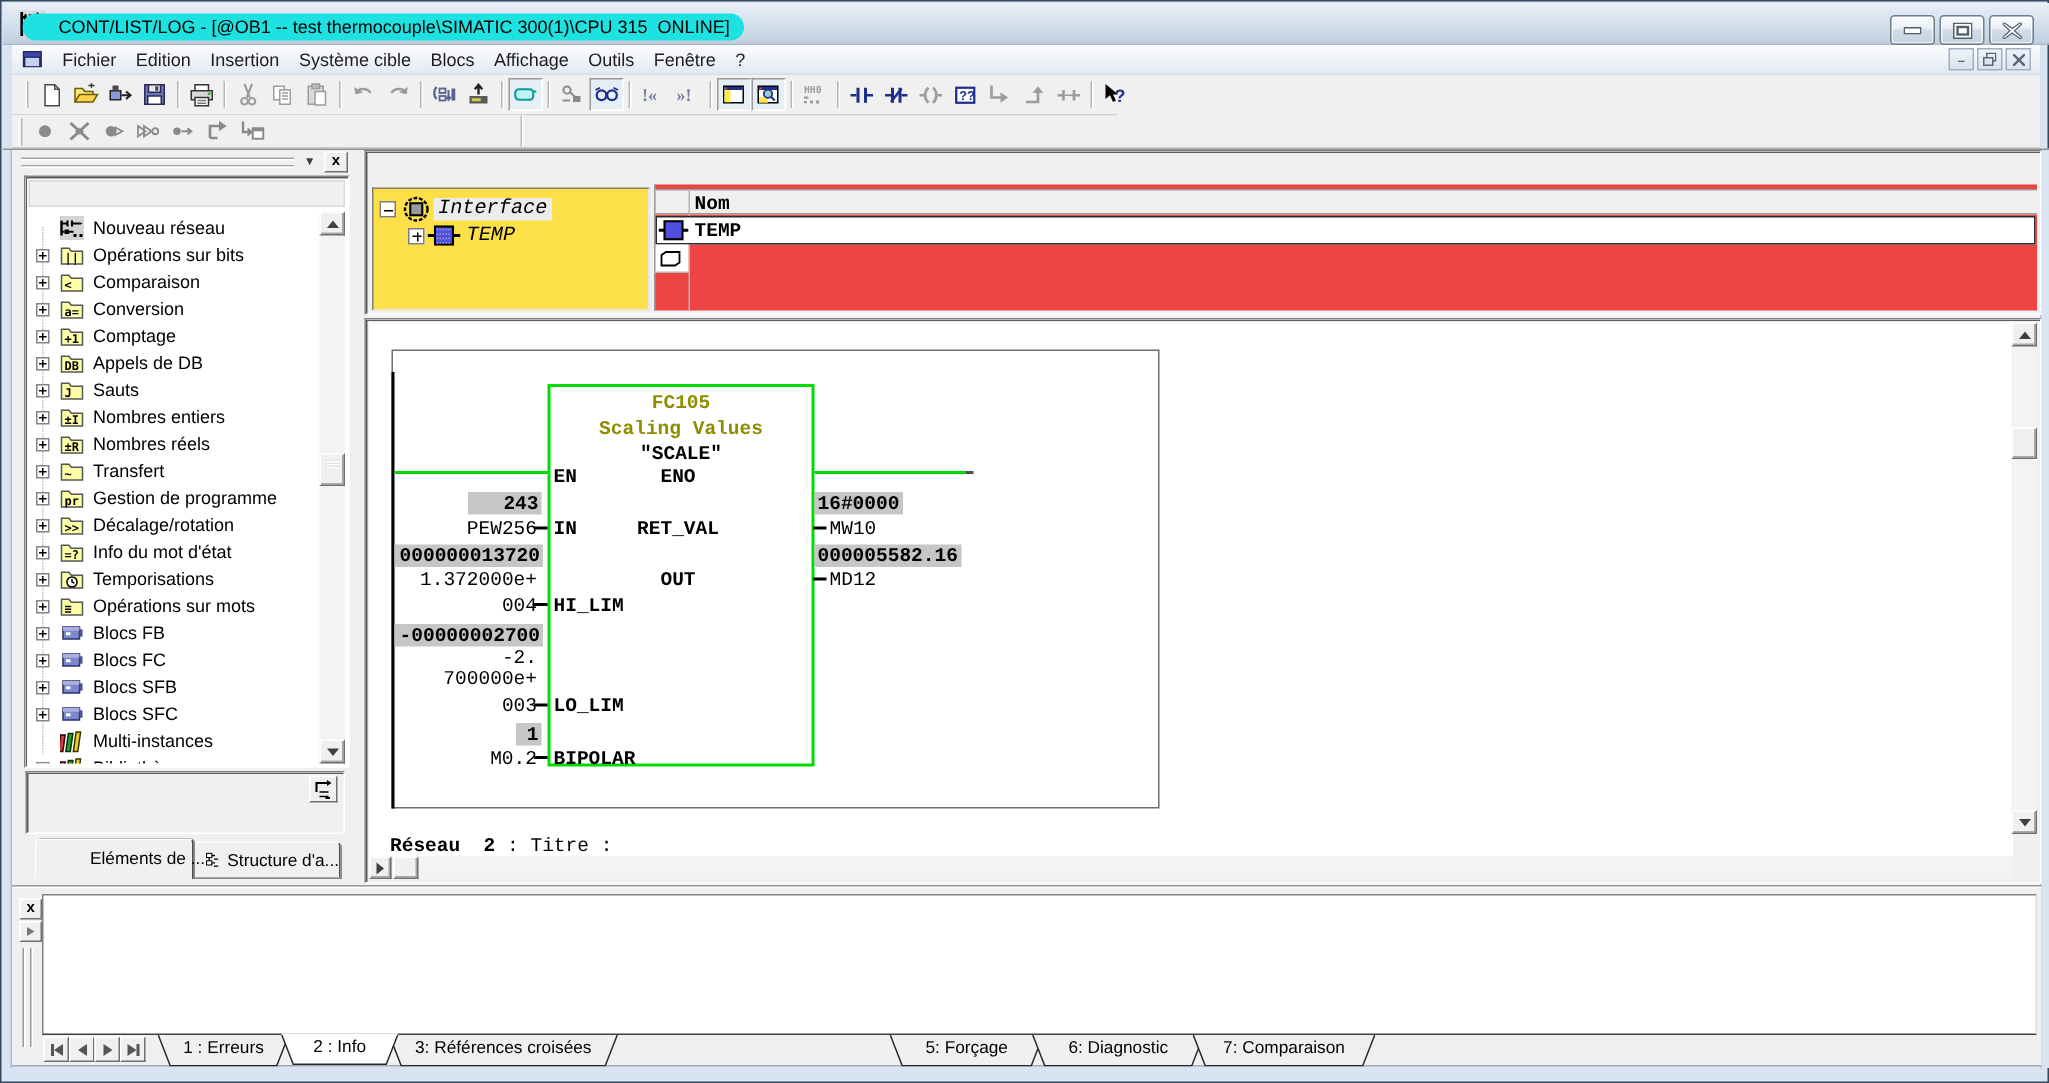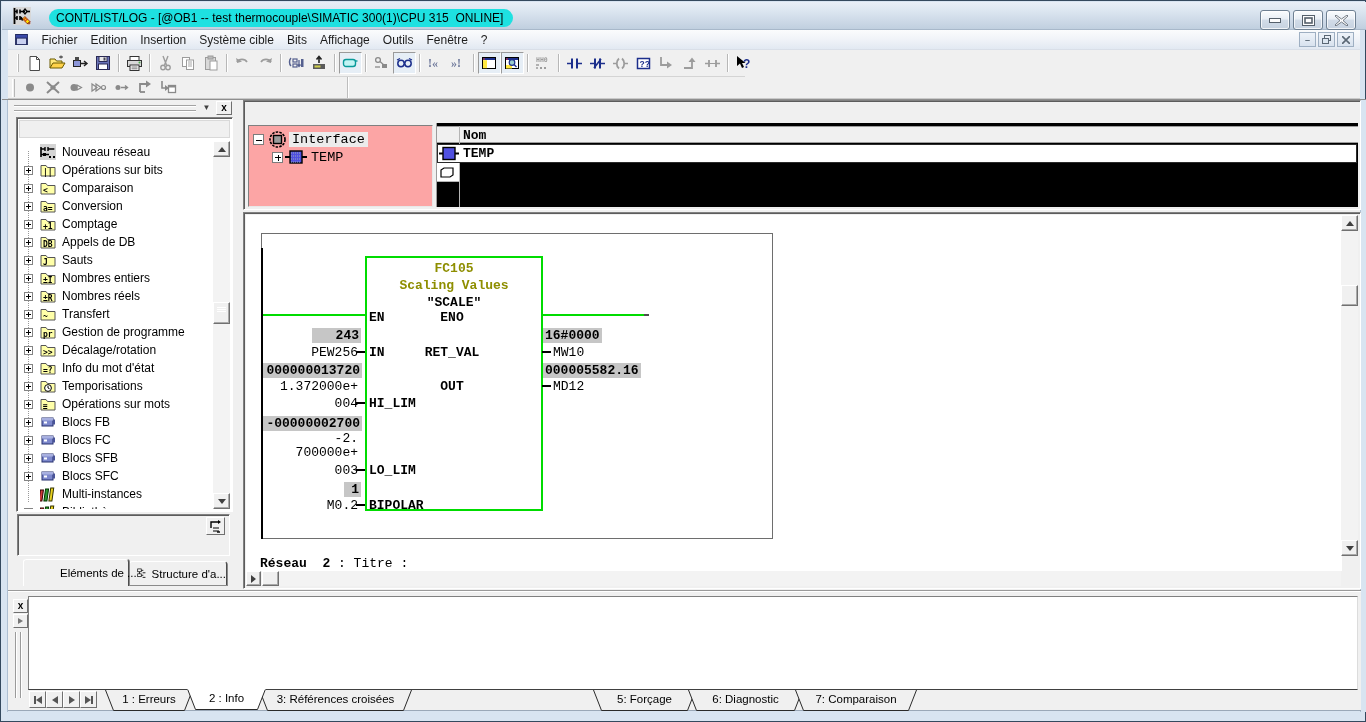--- a/index.html
+++ b/index.html
@@ -8,22 +8,22 @@
   .mono { font-family:"Liberation Mono", monospace; }
 
   
   #window { position:absolute; left:0; top:0; width:1366px; height:722px; border:1px solid #34495e; background:#d8e4f1; }
 
   
   #titlebar { position:absolute; left:1px; top:1px; width:1364px; height:28px;
     background:linear-gradient(180deg,#e9eff7 0%,#dde7f1 30%,#cdd9e7 70%,#c0cfdf 100%);
     border-bottom:1px solid #a8b8ca; }
   #app-icon { position:absolute; left:11px; top:5px; width:18px; height:18px; }
-  #title-pill { position:absolute; left:47px; top:7px; height:18px; background:#1ee1e1; border-radius:10px;
-    display:flex; align-items:center; padding:0 10px 0 7px; }
+  #title-pill { position:absolute; left:13px; top:7px; height:18px; background:#1ee1e1; border-radius:10px;
+    display:flex; align-items:center; padding:0 10px 0 24px; }
   #title-pill span { font-size:12px; color:#000; white-space:pre; }
   .win-btn { position:absolute; top:8px; width:30px; height:20px; border:1px solid #6e8092; border-radius:3px;
     background:linear-gradient(180deg,#fbfdfe 0%,#e8eef5 45%,#d2dce8 50%,#c6d2e0 100%);
     display:flex; align-items:center; justify-content:center; box-shadow:inset 0 0 0 1px rgba(255,255,255,.75); }
   #btn-min  { left:1258px; } #btn-max { left:1291px; } #btn-close { left:1324px; }
   .win-glyph { display:block; }
 
   
   #menubar { position:absolute; left:7px; top:29px; width:1352px; height:20px;
     background:linear-gradient(180deg,#fbfcfd 0%,#f0f3f8 50%,#e2e9f2 100%);
@@ -89,29 +89,29 @@
      border:1px solid; border-color:#ffffff #707070 #707070 #ffffff; display:flex; align-items:center; justify-content:center; }
   .dock-tab { position:absolute; background:#f0f0f0; border:1px solid #868686; border-bottom:none;
      border-top-left-radius:3px; border-top-right-radius:3px; display:flex; align-items:center; padding-left:7px; gap:4px; }
   .dock-tab .lbl { font-size:11.5px; color:#000; white-space:pre; }
   #dock-tab-1 { left:14px; top:458px; width:106px; height:27px; z-index:2; border-color:#fff #4d4d4d #f0f0f0 #fff; box-shadow:1px 0 0 #8a8a8a, 0 1px 0 #f0f0f0;padding-left:32px; }
   #dock-tab-2 { left:120px; top:460px; width:98px; height:24px; z-index:1; border-color:#fff #4d4d4d transparent #fff; box-shadow:1px 1px 0 #8a8a8a; }
 
   
   #top-pane { position:absolute; left:241px; top:0px; width:1118px; height:110px; background:#f0f0f0;
      border:1px solid; border-color:#808080 #ffffff #ffffff #808080; box-shadow:inset 1px 1px 0 #5c5c5c; }
-  #if-tree { position:absolute; left:4px; top:24px; width:185px; height:82px; background:#fca5a5;
-     border:1px solid; border-color:#808080 #e8e8e8 #e8e8e8 #808080; }
+  #if-tree { position:absolute; left:4px; top:24px; width:185px; height:82px; background:#fde047;
+     border:1px solid; border-color:#808080 #e8e8e8 #e8e8e8 #808080;font-style:italic; }
   .if-row { position:absolute; display:flex; align-items:center; }
   .if-expand { width:11px; height:11px; background:#fff; border:1px solid #7c7c7c; position:absolute; }
   .if-expand .h { position:absolute; left:2px; top:4.5px; width:6px; height:1px; background:#000; }
   .if-expand .v { position:absolute; left:4.5px; top:2px; width:1px; height:6px; background:#000; }
   #contents-hdr { position:absolute; left:192px; top:2px; right:2px; height:20px; background:#f0f0f0; }
   #contents-hdr span { font-size:12px; white-space:pre; }
-  #contents-table { position:absolute; left:192px; top:22px; right:2px; bottom:2px; background:#000000; border-left:1px solid #9c9c9c; }
+  #contents-table { position:absolute; left:192px; top:22px; right:2px; bottom:2px; background:#ef4444; border-left:1px solid #9c9c9c; }
   #ct-headrow { position:absolute; left:0; right:0; top:3px; height:17px; background:#f0f0f0; border-top:1px solid #9c9c9c; border-bottom:1px solid #9c9c9c; }
   #ct-headrow span { position:absolute; left:26px; top:1px; font-size:13px; font-weight:bold; }
   #ct-iconcol-line { position:absolute; left:22px; top:3px; bottom:0; width:1px; background:#b5b5b5; }
   #ct-row-temp { position:absolute; left:0; right:1px; top:21px; height:19px; background:#fff; border:1px solid #2a2a2a; }
   #ct-row-temp span { position:absolute; left:25px; top:1px; font-size:13px; font-weight:bold; }
   #ct-row-2 { position:absolute; left:0; width:22px; top:40px; height:19px; background:#fff; border-bottom:1px solid #b5b5b5; }
 
   
   #editor-pane { position:absolute; left:241px; top:112px; width:1118px; height:377px; background:#f0f0f0;
      border:1px solid; border-color:#808080 #ffffff #ffffff #808080; box-shadow:inset 1px 1px 0 #5c5c5c; }
@@ -203,21 +203,21 @@
     <svg id="mdi-icon" viewBox="0 0 14 12">
       <rect x="0" y="0" width="14" height="12" fill="#20295e"></rect>
       <rect x="1" y="1" width="12" height="3" fill="#3a49a8"></rect>
       <rect x="2" y="5" width="10" height="6" fill="#c8d0f0"></rect>
     </svg>
     <div id="menu-items" style="display:flex;">
         <div class="menu-item">Fichier</div>
         <div class="menu-item">Edition</div>
         <div class="menu-item">Insertion</div>
         <div class="menu-item">Système cible</div>
-        <div class="menu-item">Bits</div>
+        <div class="menu-item">Blocs</div>
         <div class="menu-item">Affichage</div>
         <div class="menu-item">Outils</div>
         <div class="menu-item">Fenêtre</div>
         <div class="menu-item">?</div>
       </div>
     <div class="mdi-btns">
       <div class="mdi-btn">–</div>
       <div class="mdi-btn">
         <svg width="9" height="9" viewBox="0 0 9 9">
             <rect x="2.5" y="0.5" width="6" height="5" fill="none" stroke="#5a6774"></rect>

